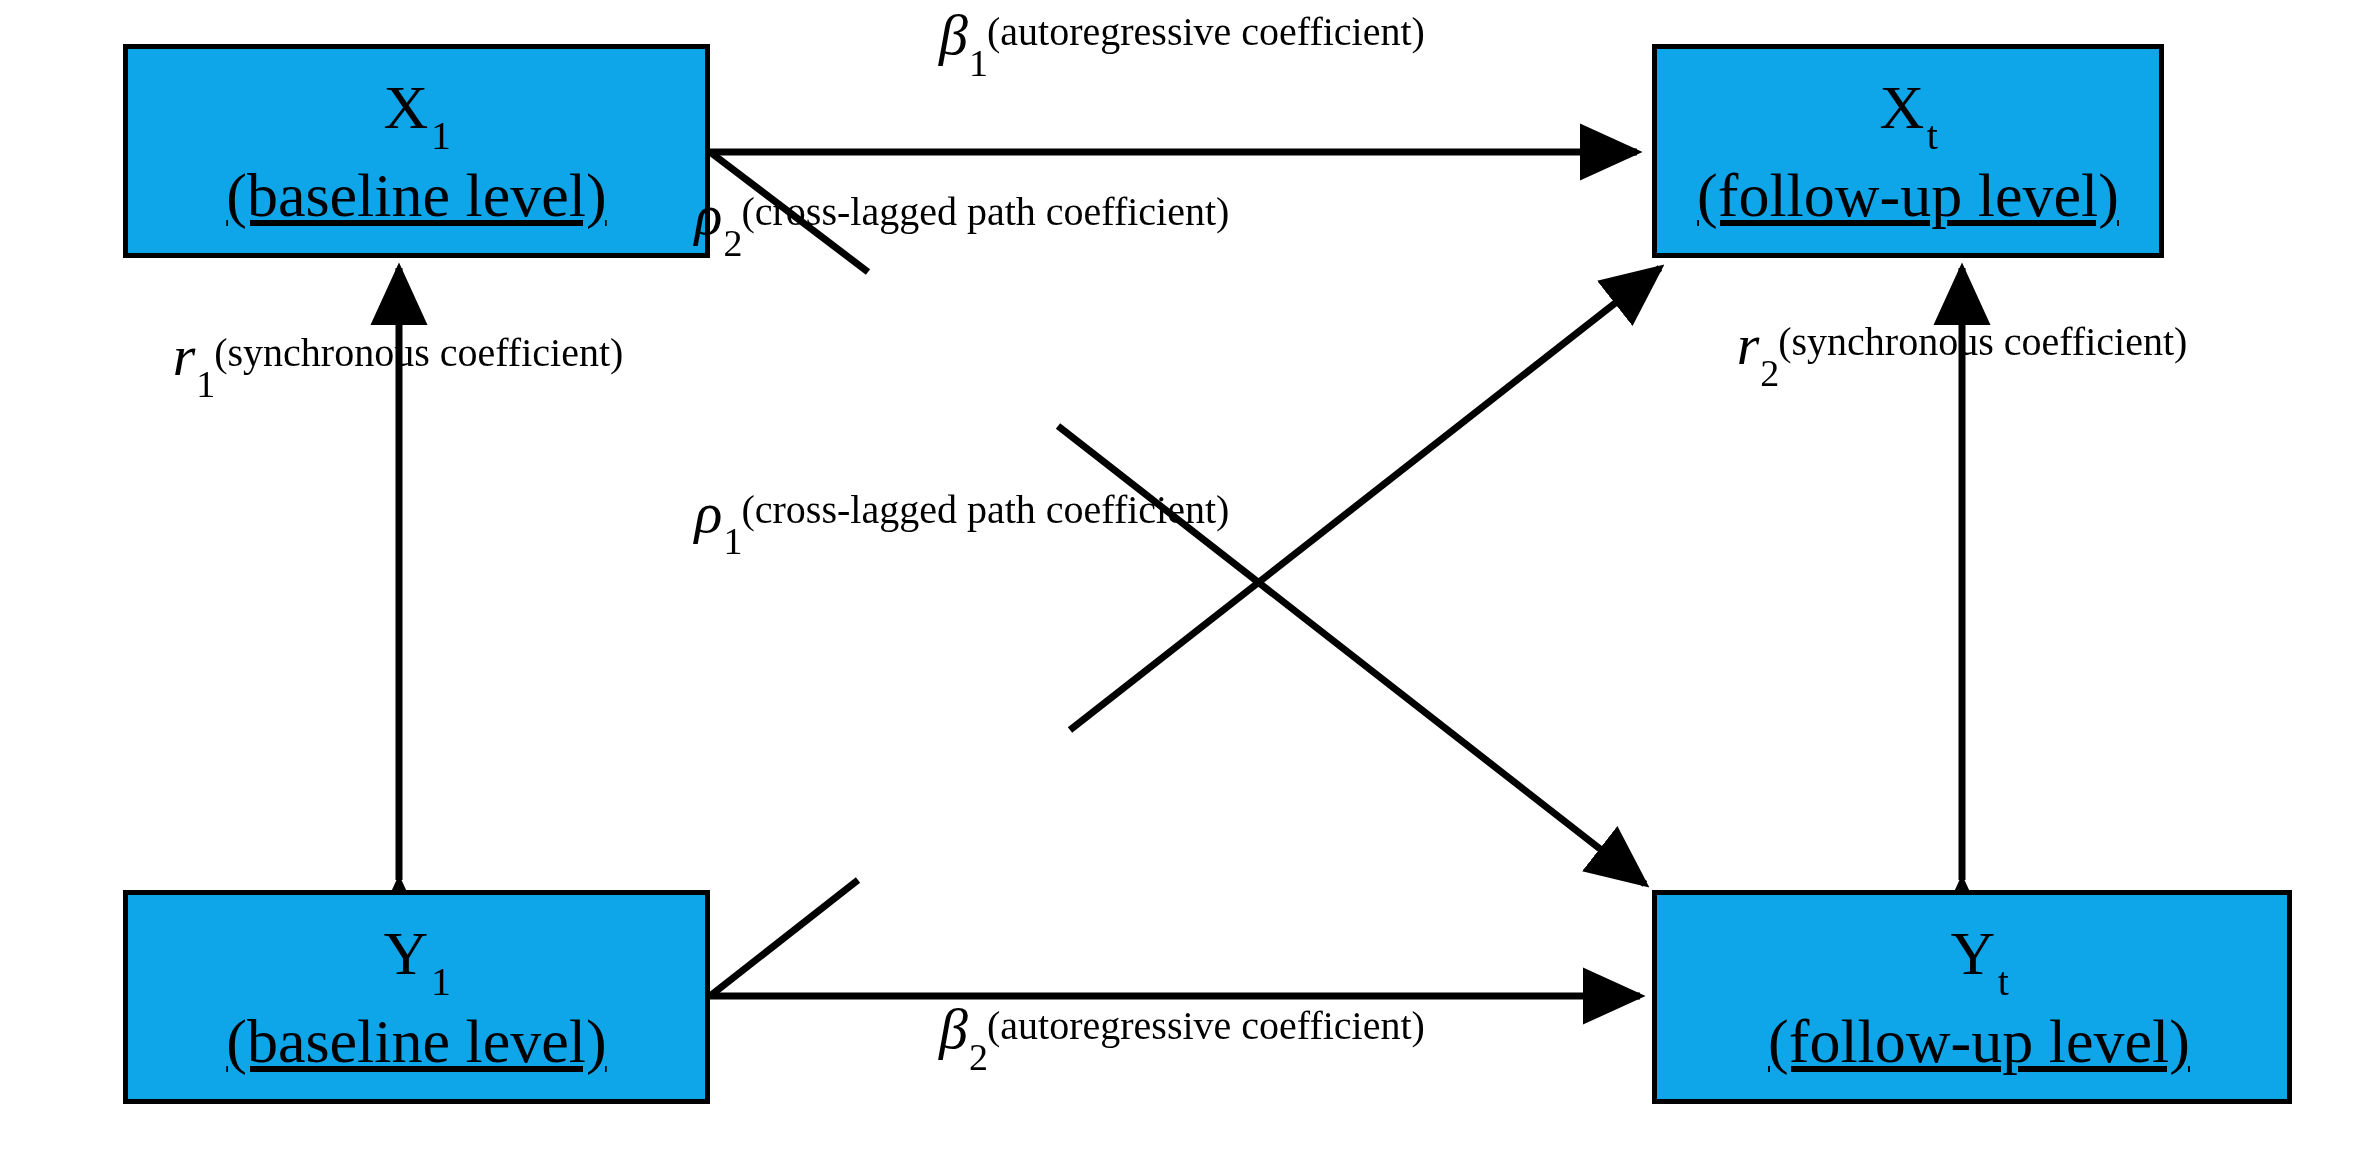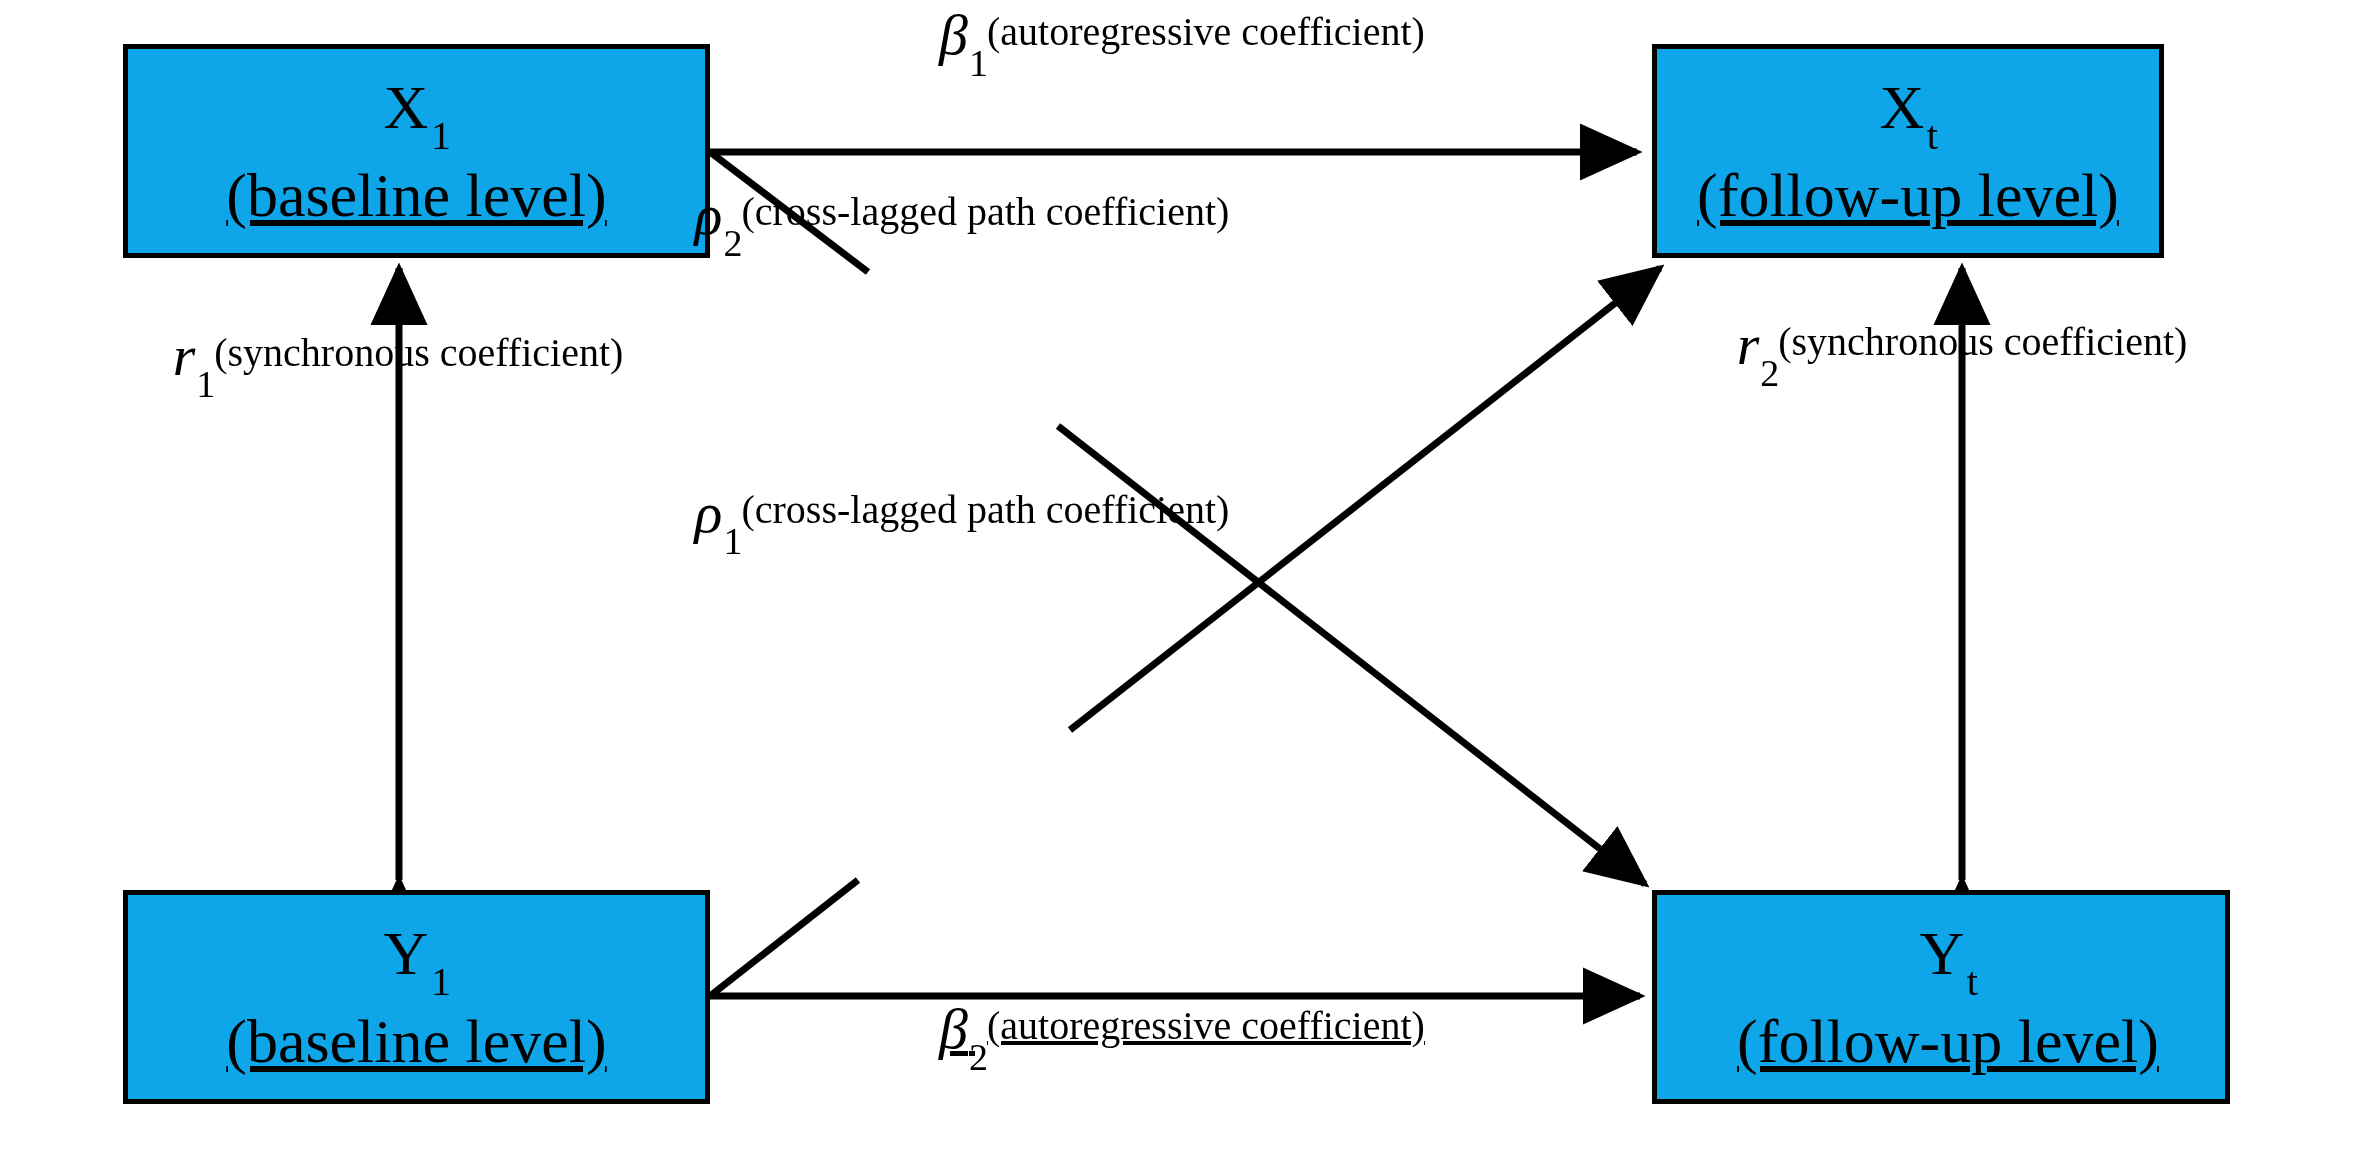--- a/index.html
+++ b/index.html
@@ -124,21 +124,21 @@
   <div class="node-box" style="left:1652px; top:44px; width:512px; height:214px;">
     <div class="node-symbol"><span>X</span><span class="sub">t</span></div>
     <div class="node-desc">(follow-up level)</div>
   </div>
 
   <div class="node-box" style="left:123px; top:890px; width:587px; height:214px;">
     <div class="node-symbol"><span>Y</span><span class="sub">1</span></div>
     <div class="node-desc">(baseline level)</div>
   </div>
 
-  <div class="node-box" style="left:1652px; top:890px; width:578px; height:214px;padding-left:14px;">
+  <div class="node-box" style="left:1652px; top:890px; width:640px; height:214px;padding-left:14px;">
     <div class="node-symbol"><span>Y</span><span class="sub">t</span></div>
     <div class="node-desc">(follow-up level)</div>
   </div>
 
   <div class="edge-label lbl-center" style="left:1182px; top:6px;">
     <div class="sym"><span>β</span><span class="sub">1</span></div>
     <div class="desc">(autoregressive coefficient)</div>
   </div>
 
   <div class="edge-label lbl-center" style="left:962px; top:186px;">
@@ -154,18 +154,18 @@
   <div class="edge-label lbl-center" style="left:1962px; top:316px;">
     <div class="sym"><span>r</span><span class="sub">2</span></div>
     <div class="desc">(synchronous coefficient)</div>
   </div>
 
   <div class="edge-label lbl-center" style="left:962px; top:484px;">
     <div class="sym"><span>ρ</span><span class="sub">1</span></div>
     <div class="desc">(cross-lagged path coefficient)</div>
   </div>
 
-  <div class="edge-label lbl-center" style="left:1182px; top:1000px;text-decoration:underline;">
+  <div class="edge-label lbl-center" style="left:1182px; top:1000px;">
     <div class="sym"><span>β</span><span class="sub">2</span></div>
     <div class="desc">(autoregressive coefficient)</div>
   </div>
 
 </div>
 
 </body></html>

